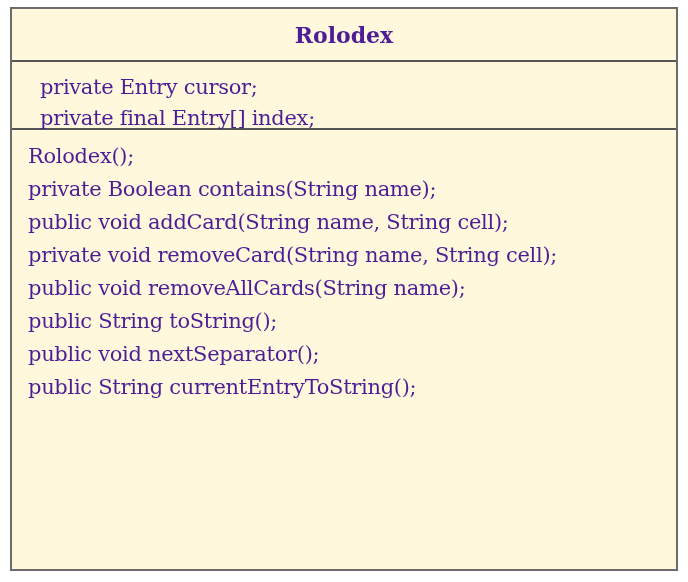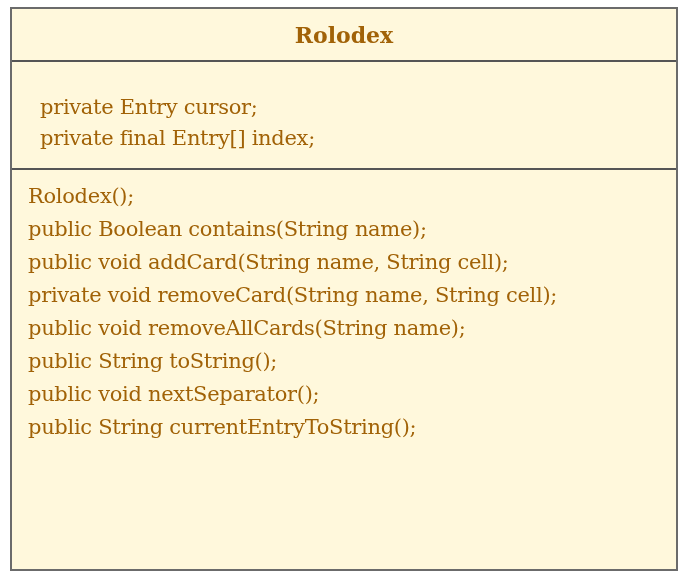--- a/index.html
+++ b/index.html
@@ -13,38 +13,37 @@
     .uml-class {
       position: absolute;
       left: 10px;
       top: 7px;
       width: 664px;
       height: 560px;
       background: #fff8dc;
       border: 2px solid #6b6b6b;
       box-sizing: content-box;
       font-family: "DejaVu Serif", "Liberation Serif", serif;
-      color: #a16207;
+      color: #4c1d95;
     }
     .class-name {
       height: 53px;
       display: flex;
       align-items: center;
       justify-content: center;
       font-weight: bold;
       font-size: 22px;
       border-bottom: 2px solid #555;
       box-sizing: border-box;
     }
     .attributes {
-      height: 88px;
+      height: 68px;
       padding: 10px 0 0 28px;
       box-sizing: border-box;
       border-bottom: 2px solid #555;
-      margin-top: 20px;
     }
     .methods {
       padding: 10px 0 0 16px;
       box-sizing: border-box;
     }
     .line {
       font-size: 21px;
       line-height: 33px;
       white-space: nowrap;
       letter-spacing: -0.3px;
@@ -55,21 +54,21 @@
 <body>
 
 <div class="uml-class">
   <div class="class-name">Rolodex</div>
   <div class="attributes">
     <div class="line">private Entry cursor;</div>
     <div class="line">private final Entry[] index;</div>
   </div>
   <div class="methods">
     <div class="line">Rolodex();</div>
-    <div class="line">public Boolean contains(String name);</div>
+    <div class="line">private Boolean contains(String name);</div>
     <div class="line">public void addCard(String name, String cell);</div>
     <div class="line">private void removeCard(String name, String cell);</div>
     <div class="line">public void removeAllCards(String name);</div>
     <div class="line">public String toString();</div>
     <div class="line">public void nextSeparator();</div>
     <div class="line">public String currentEntryToString();</div>
   </div>
 </div>
 
 </body></html>

